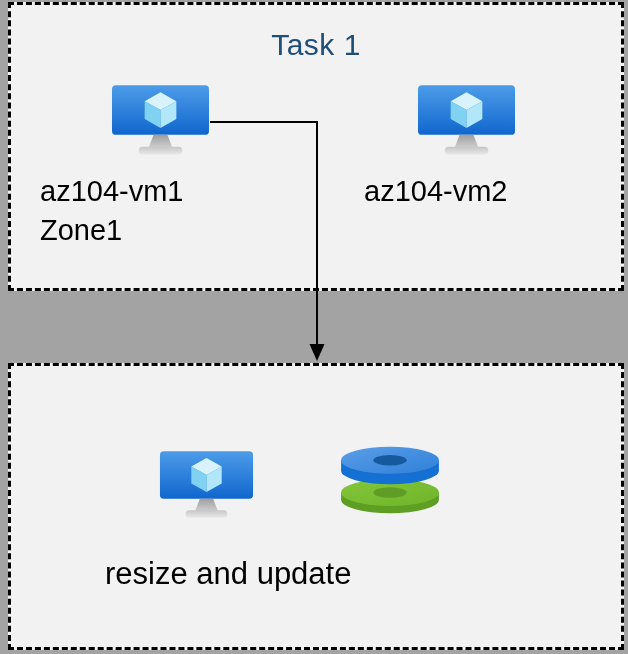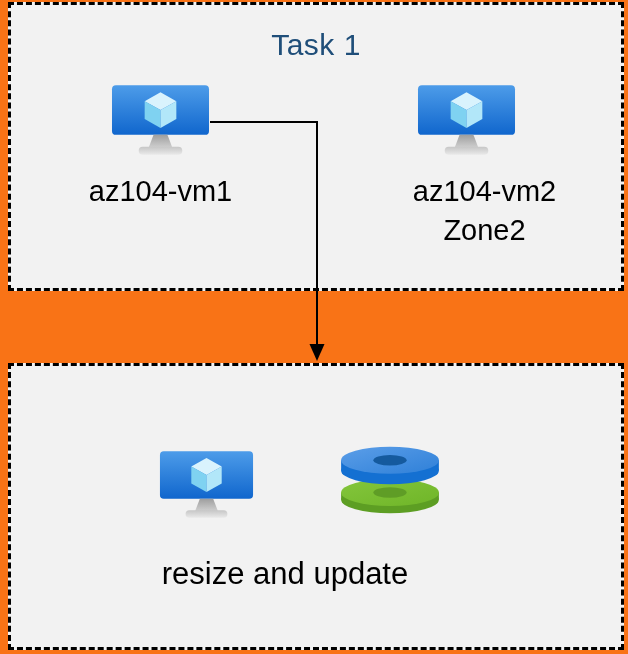--- a/index.html
+++ b/index.html
@@ -5,21 +5,21 @@
   html, body {
     margin: 0;
     padding: 0;
     background: #ffffff;
     font-family: "Liberation Sans", "DejaVu Sans", sans-serif;
   }
   .canvas {
     position: relative;
     width: 628px;
     height: 654px;
-    background: #f97316;
+    background: #a3a3a3;
     overflow: hidden;
   }
   .task-box {
     position: absolute;
     left: 8px;
     width: 616px;
     box-sizing: border-box;
     border: 3px dashed #000000;
     background: #f2f2f2;
   }
@@ -36,28 +36,27 @@
     letter-spacing: 0.5px;
   }
   .title-1 { top: 28px; }
   .title-2 { top: 388px; }
   .icon {
     position: absolute;
   }
   .icon svg { display: block; width: 100%; height: 100%; }
   .vm-label {
     position: absolute;
-    text-align: center;
+    text-align: left;
     color: #000000;
     font-size: 29px;
     line-height: 39px;
   }
   .caption {
     position: absolute;
-    text-align: center;
     color: #000000;
     font-size: 31px;
     line-height: 36px;
   }
   .arrow-layer {
     position: absolute;
     left: 0; top: 0;
     width: 628px;
     height: 654px;
     pointer-events: none;
@@ -101,35 +100,35 @@
       <rect x="1" y="1" width="98" height="50" rx="4" fill="url(#vmScreen)"></rect>
       <polygon points="50,8 66,17 50,26 34,17" fill="#d9f3fd"></polygon>
       <polygon points="34,17 50,26 50,44 34,35" fill="#7fd2f1"></polygon>
       <polygon points="66,17 50,26 50,44 66,35" fill="#b2e7f9"></polygon>
       <polygon points="43,51 57,51 62,64 38,64" fill="url(#neckGrad)"></polygon>
       <rect x="28" y="63" width="44" height="8" rx="4" fill="url(#baseGrad)"></rect>
     </svg>
   </div>
   <div class="vm-label" style="left:40px; top:172px; width:241px;">
     <div>az104-vm1</div>
+    <div>Zone1</div>
   </div>
 
   <div class="icon" style="left:417px; top:84px; width:99px; height:72px;">
     <svg viewBox="0 0 100 72">
       <rect x="1" y="1" width="98" height="50" rx="4" fill="url(#vmScreen)"></rect>
       <polygon points="50,8 66,17 50,26 34,17" fill="#d9f3fd"></polygon>
       <polygon points="34,17 50,26 50,44 34,35" fill="#7fd2f1"></polygon>
       <polygon points="66,17 50,26 50,44 66,35" fill="#b2e7f9"></polygon>
       <polygon points="43,51 57,51 62,64 38,64" fill="url(#neckGrad)"></polygon>
       <rect x="28" y="63" width="44" height="8" rx="4" fill="url(#baseGrad)"></rect>
     </svg>
   </div>
   <div class="vm-label" style="left:364px; top:172px; width:241px;">
     <div>az104-vm2</div>
-    <div>Zone2</div>
   </div>
 
   <svg class="arrow-layer" viewBox="0 0 628 654">
     <path d="M210 122 H317 V345" fill="none" stroke="#000000" stroke-width="2"></path>
     <polygon points="309.5,344 324.5,344 317,361" fill="#000000"></polygon>
   </svg>
 
   <div class="task-box t2"></div>
 
   <div class="icon" style="left:159px; top:450px; width:95px; height:69px;">

